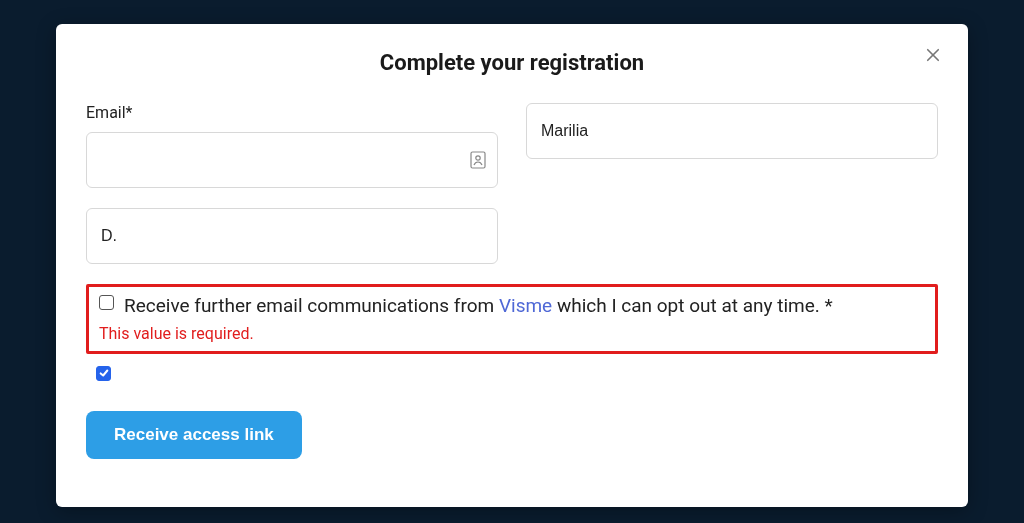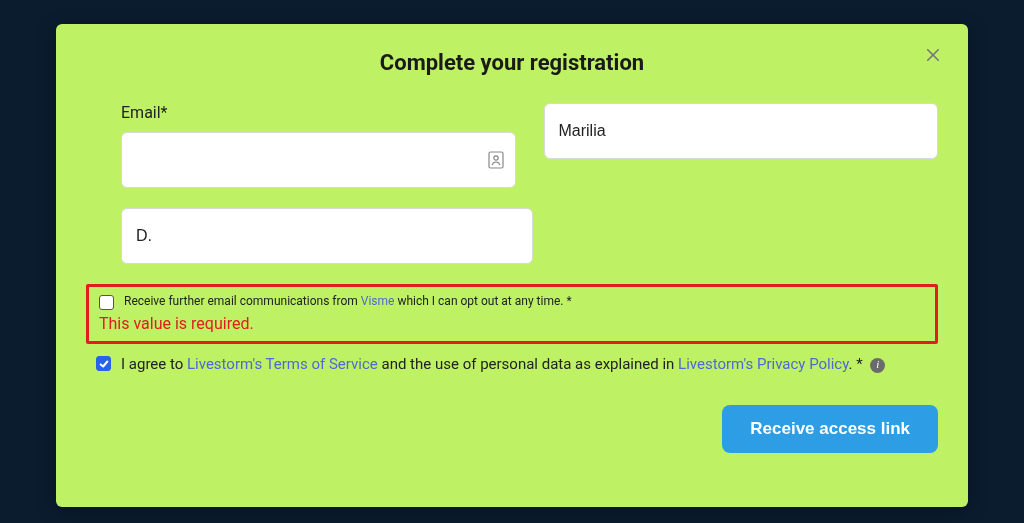--- a/index.html
+++ b/index.html
@@ -10,21 +10,21 @@
       height: 523px;
       position: relative;
       overflow: hidden;
     }
     .modal {
       position: absolute;
       top: 24px;
       left: 56px;
       right: 56px;
       bottom: 16px;
-      background: #bef264;
+      background: #ffffff;
       border-radius: 6px;
       padding: 26px 30px 28px;
       box-shadow: 0 4px 20px rgba(0,0,0,0.3);
     }
     .close-btn {
       position: absolute;
       top: 22px;
       right: 26px;
       width: 18px;
       height: 18px;
@@ -36,21 +36,20 @@
       text-align: center;
       font-size: 22px;
       font-weight: 700;
       color: #1a1a1a;
       margin-bottom: 28px;
     }
     .row {
       display: flex;
       gap: 28px;
       margin-bottom: 20px;
-      margin-left: 35px;
     }
     .field {
       flex: 1;
       display: flex;
       flex-direction: column;
     }
     .label {
       font-size: 16px;
       color: #222;
       margin-bottom: 10px;
@@ -81,21 +80,21 @@
       border: 3px solid #e11d1d;
       border-radius: 2px;
       padding: 6px 10px 8px;
       margin-top: 6px;
       margin-bottom: 10px;
     }
     .cb-row {
       display: flex;
       align-items: flex-start;
       gap: 10px;
-      font-size: 12px;
+      font-size: 19px;
       color: #222;
       line-height: 1.4;
     }
     .cb {
       margin-top: 2px;
       width: 15px;
       height: 15px;
       flex-shrink: 0;
       cursor: pointer;
     }
@@ -139,21 +138,21 @@
       color: #fff;
       font-style: italic;
       font-family: Georgia, serif;
       font-size: 11px;
       margin-left: 4px;
       vertical-align: middle;
       cursor: pointer;
     }
     .submit-row {
       display: flex;
-      justify-content: flex-end;
+      justify-content: flex-start;
       margin-top: 30px;
     }
     .submit-btn {
       background: #2d9ee6;
       color: #fff;
       border: none;
       border-radius: 8px;
       padding: 14px 28px;
       font-size: 17px;
       font-weight: 600;
@@ -208,22 +207,19 @@
     </div>
     <div class="error-text">This value is required.</div>
   </div>
 
   <div class="cb-row-2">
     <div class="cb cb-checked">
       <svg viewBox="0 0 12 12" fill="none" stroke="currentColor" stroke-width="2.4" stroke-linecap="round" stroke-linejoin="round">
         <polyline points="2,6.5 5,9 10,3"></polyline>
       </svg>
     </div>
-    <div>
-      <span>I agree to </span><span class="link">Livestorm's Terms of Service</span><span> and the use of personal data as explained in </span><span class="link">Livestorm's Privacy Policy</span><span>. * </span><span class="info-icon">i</span>
-    </div>
   </div>
 
   <div class="submit-row">
     <button class="submit-btn">Receive access link</button>
   </div>
 
 </div>
 
 </body></html>

